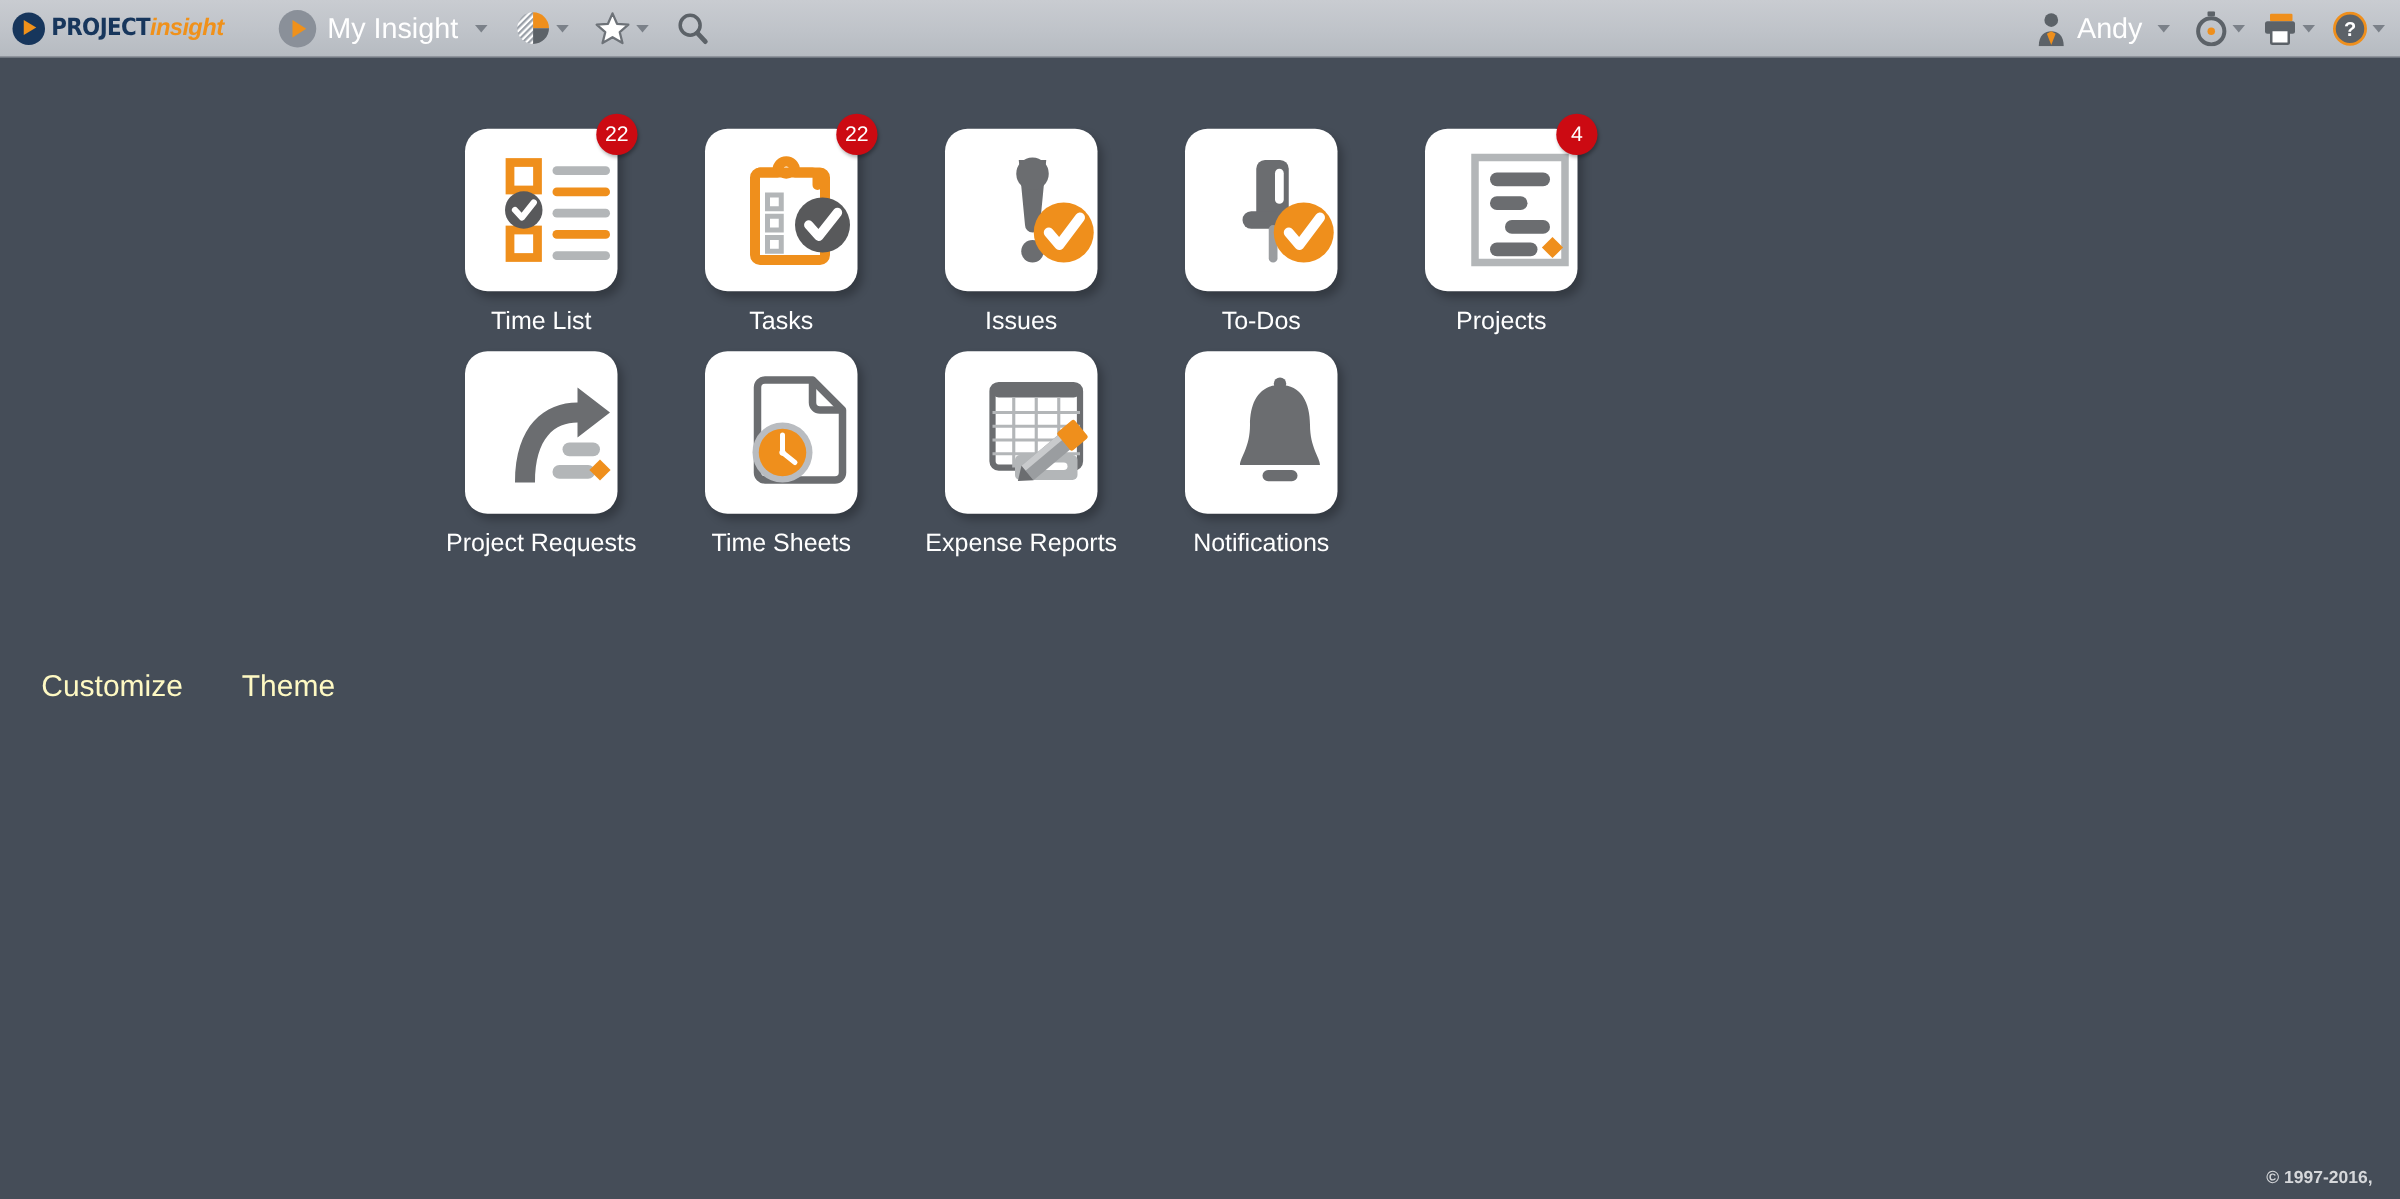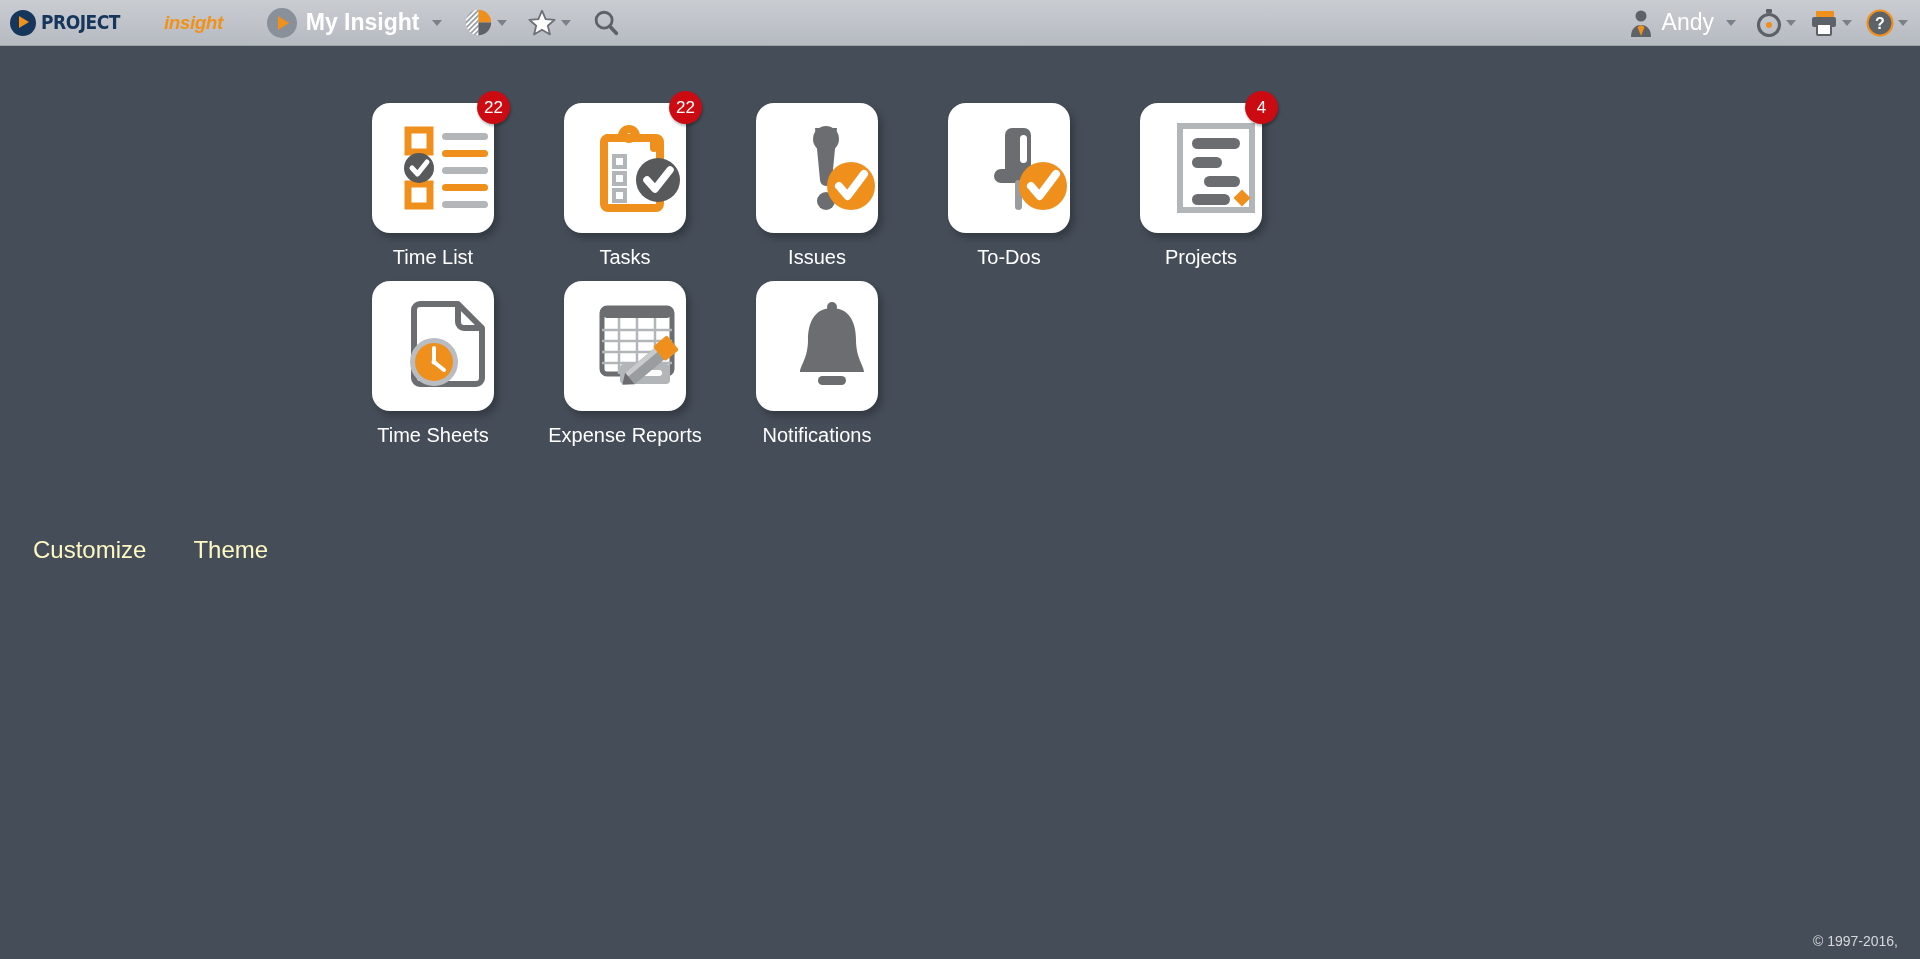--- a/index.html
+++ b/index.html
@@ -27,34 +27,34 @@
     background: #17365c; position: relative; flex: none;
   }
   .logo-mark::after {
     content: ""; position: absolute; left: 9px; top: 6.5px;
     border-left: 10px solid #f0911a;
     border-top: 6.5px solid transparent;
     border-bottom: 6.5px solid transparent;
   }
   .logo-text { font-size: 19px; font-weight: bold; letter-spacing: -0.5px; line-height: 1; }
   .logo-text .a { color: #17365c; font-family: "DejaVu Sans", sans-serif; font-stretch: condensed; }
-  .logo-text .b { color: #f0911a; font-style: italic; margin-left: 44px; }
+  .logo-text .b { color: #f0911a; font-style: italic; }
 
   .nav-item { display: flex; align-items: center; gap: 9px; margin-right: 22px; }
   .play-circle {
     width: 30px; height: 30px; border-radius: 50%;
     background: #8a9099; position: relative; flex: none;
   }
   .play-circle::after {
     content: ""; position: absolute; left: 11px; top: 8px;
     border-left: 11px solid #f0911a;
     border-top: 7px solid transparent;
     border-bottom: 7px solid transparent;
   }
-  .nav-label { font-size: 23px; color: #ffffff; font-weight: 700; white-space: nowrap; }
+  .nav-label { font-size: 23px; color: #ffffff; font-weight: 400; white-space: nowrap; }
   .caret {
     width: 0; height: 0; flex: none;
     border-left: 5px solid transparent;
     border-right: 5px solid transparent;
     border-top: 6px solid #7b8189;
     margin-left: 4px;
   }
   .icon-btn { display: flex; align-items: center; margin-right: 20px; }
 
   .pie-icon { width: 29px; height: 29px; flex: none; }
@@ -119,21 +119,21 @@
     position: absolute;
     left: 33px; top: 536px;
     display: flex; gap: 47px;
   }
   .footer-link {
     font-size: 24px; color: #fef9c3; text-decoration: none; cursor: pointer;
   }
   .copyright {
     position: absolute;
     right: 22px; bottom: 10px;
-    font-size: 14px; font-weight: normal; color: #d6d8db;
+    font-size: 14px; font-weight: bold; color: #d6d8db;
   }
 </style>
 </head>
 <body>
 
 <div class="topbar">
 
   <div class="logo-wrap">
     <span class="logo-mark"></span>
     <span class="logo-text"><span class="a">PROJECT</span><span class="b">insight</span></span>
@@ -288,20 +288,32 @@
         <rect x="22" y="35" width="30" height="11" rx="5.5" fill="#6b6d70"></rect>
         <rect x="34" y="54" width="36" height="11" rx="5.5" fill="#6b6d70"></rect>
         <rect x="22" y="72" width="38" height="11" rx="5.5" fill="#6b6d70"></rect>
         <rect x="66" y="70" width="12" height="12" transform="rotate(45 72 76)" fill="#ef8f1c"></rect>
       </svg>
       <div class="badge" style="display: flex;">4</div>
     </div>
     <div class="tile-label">Projects</div>
   </div>
 
+  <div class="tile">
+    <div class="tile-icon-box">
+      <svg width="92" height="92" viewBox="0 0 92 92">
+        <path d="M10 86 C10 40 34 22 60 22 L60 10 L86 30 L60 50 L60 38 C42 38 26 50 26 86 Z" fill="#6b6d70"></path>
+        <rect x="48" y="54" width="30" height="11" rx="5.5" fill="#b3b6b8"></rect>
+        <rect x="40" y="72" width="34" height="11" rx="5.5" fill="#b3b6b8"></rect>
+        <rect x="72" y="70" width="12" height="12" transform="rotate(45 78 76)" fill="#ef8f1c"></rect>
+      </svg>
+
+    </div>
+    <div class="tile-label">Project Requests</div>
+  </div>
 
   <div class="tile">
     <div class="tile-icon-box">
       <svg width="92" height="92" viewBox="0 0 92 92">
         <path d="M12 10 a6 6 0 0 1 6 -6 h38 l24 24 v50 a6 6 0 0 1 -6 6 h-56 a6 6 0 0 1 -6 -6 z" fill="#ffffff" stroke="#6b6d70" stroke-width="6" stroke-linejoin="round"></path>
         <path d="M56 4 v18 a6 6 0 0 0 6 6 h18" fill="none" stroke="#6b6d70" stroke-width="6" stroke-linejoin="round"></path>
         <circle cx="32" cy="62" r="24" fill="#b9bcc0"></circle>
         <circle cx="32" cy="62" r="19" fill="#ef8f1c"></circle>
         <path d="M32 48 L32 62 L42 70" fill="none" stroke="#ffffff" stroke-width="4" stroke-linecap="round"></path>
         <circle cx="32" cy="62" r="2.5" fill="#ffffff"></circle>

